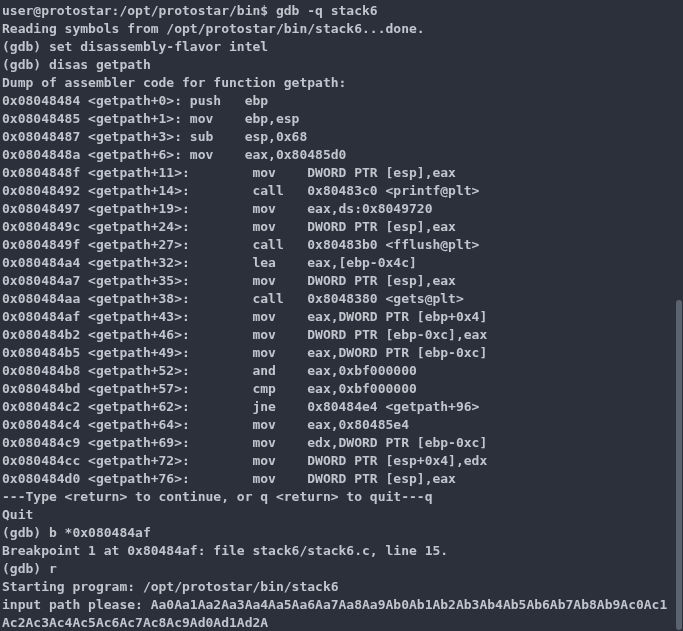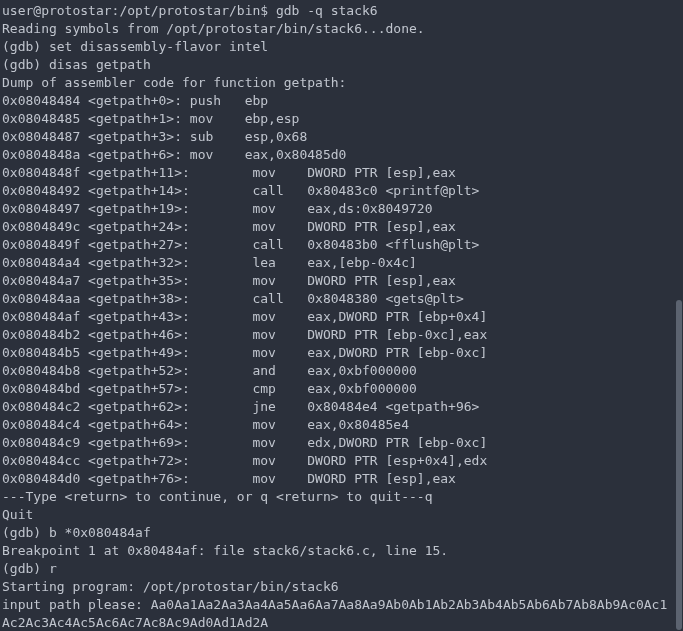--- a/index.html
+++ b/index.html
@@ -14,21 +14,21 @@
     height: 631px;
     overflow: hidden;
     position: relative;
   }
   .terminal {
     padding: 2px 2px;
     white-space: pre-wrap;
     word-break: break-all;
     width: 671px;
   }
-  .line { display: block; }
+  .line { display: block; font-weight: bold; }
   .scrollbar {
     position: absolute;
     right: 0;
     top: 0;
     bottom: 0;
     width: 8px;
     background: transparent;
   }
   .scrollbar-thumb {
     position: absolute;

